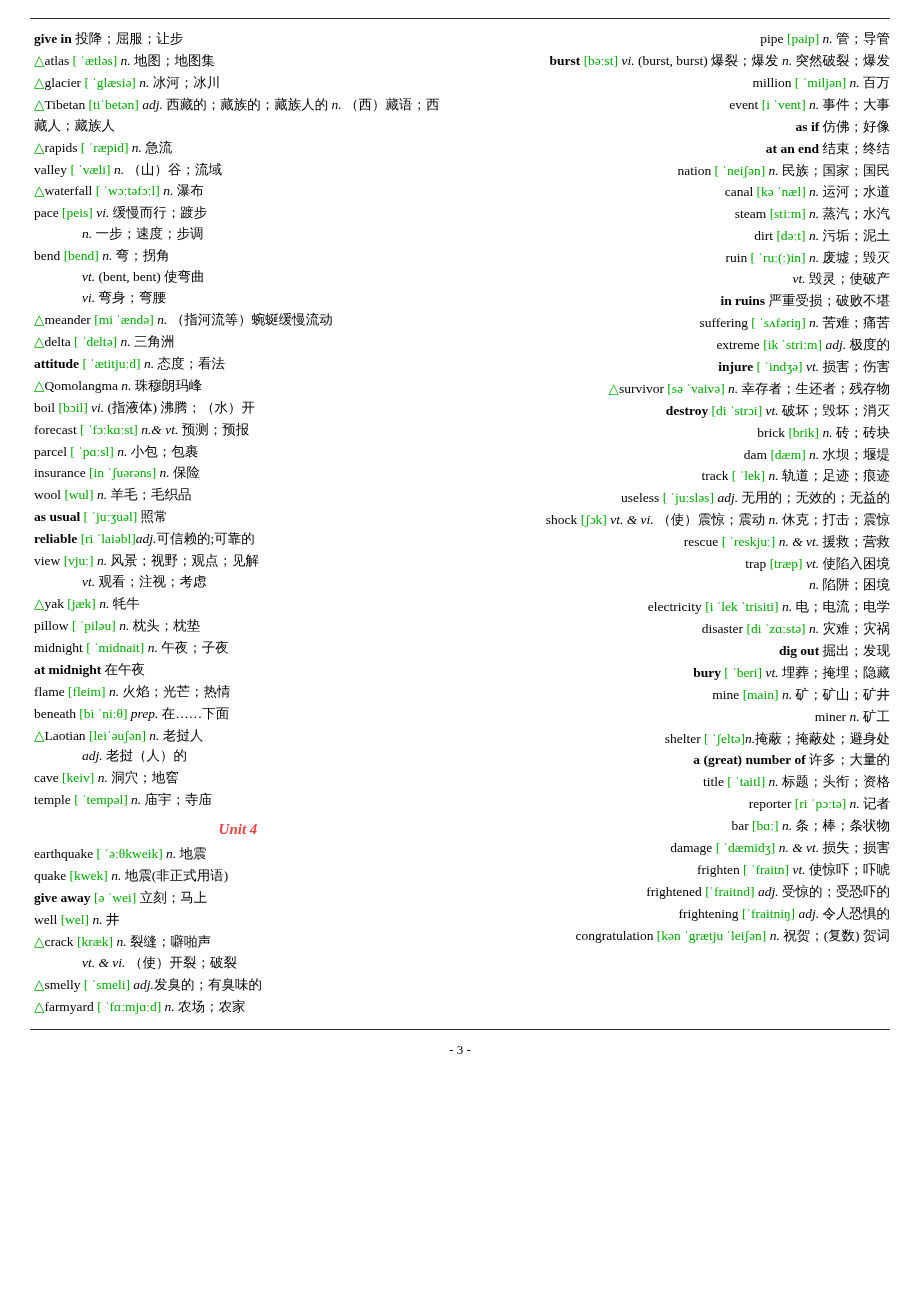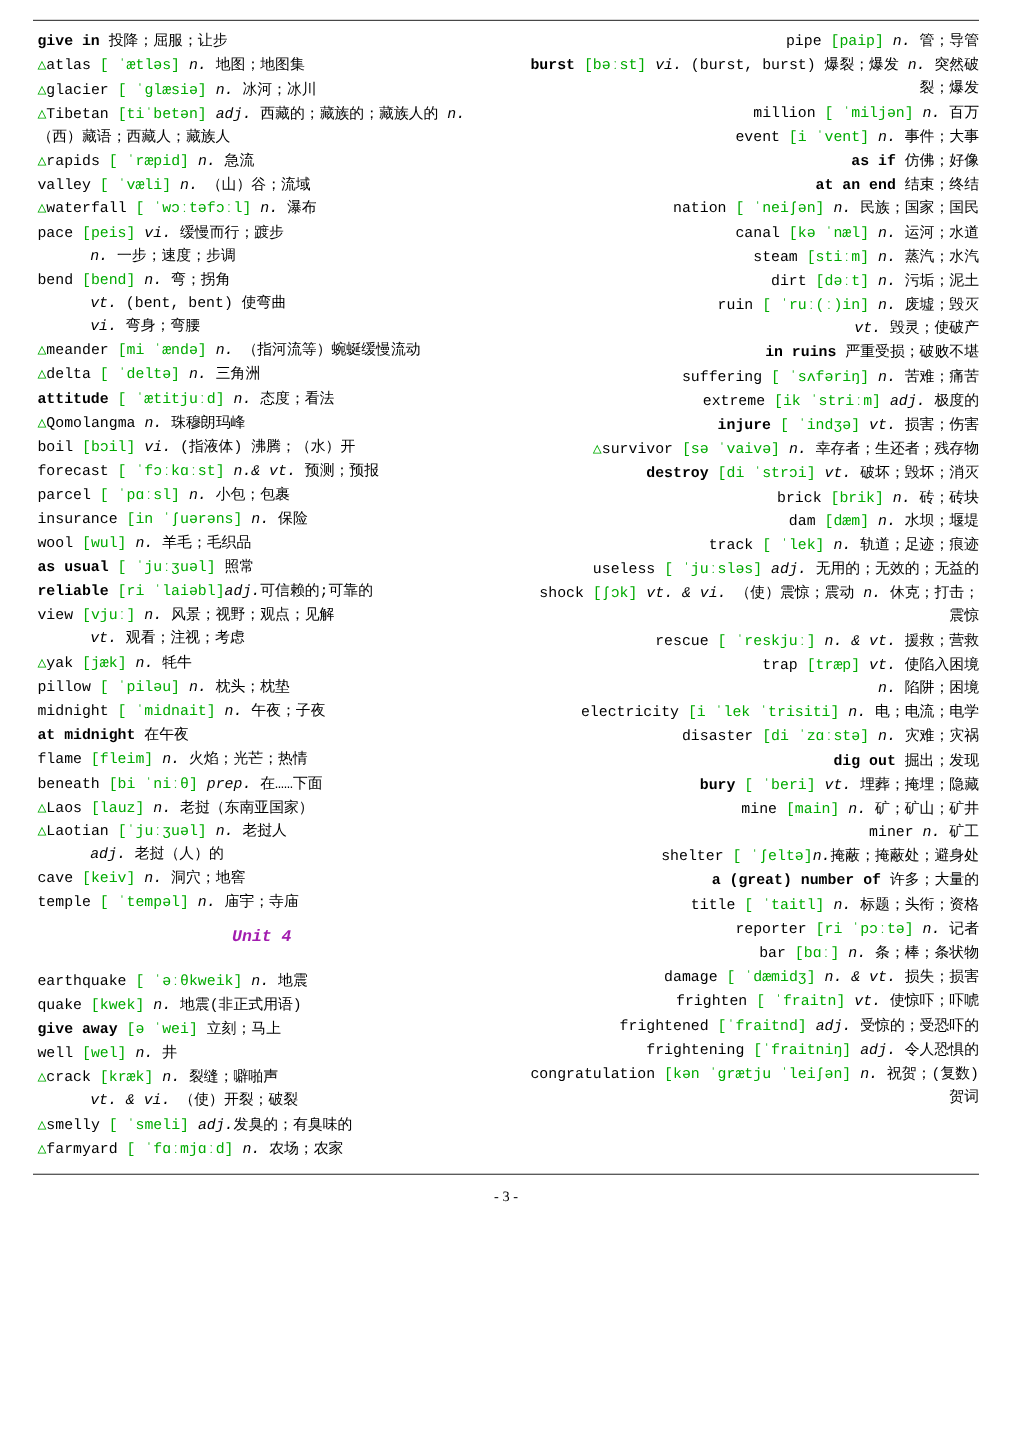--- a/index.html
+++ b/index.html
@@ -16,44 +16,43 @@
       border-top: 1.5px solid #333;
       margin-bottom: 10px;
     }
     .bottom-border {
       border-bottom: 1.5px solid #333;
       margin-top: 10px;
     }
     .content {
       display: flex;
       gap: 0;
-      font-family: Liberation Mono, monospace;
     }
     .col {
       width: 50%;
       padding-right: 18px;
       padding-left: 4px;
     }
     .col:last-child {
       padding-right: 0;
       padding-left: 18px;
       border-left: none;
       text-align: right;
     }
     .entry {
       line-height: 1.55;
       margin-bottom: 1px;
     }
     .unit-header {
       text-align: center;
-      color: #a21caf;
+      color: #ef4444;
       font-style: italic;
       font-weight: bold;
       font-size: 15px;
-      margin: 10px 0 23px 0;
+      margin: 10px 0 6px 0;
     }
     .page-number {
       text-align: center;
       margin-top: 12px;
       font-size: 13px;
     }
     .green { color: #00aa00; }
   </style>
 </head>
 <body>
@@ -143,24 +142,21 @@
     <div class="entry">
       <b>at midnight</b> 在午夜
     </div>
     <div class="entry">
       flame <span class="green">[fleim]</span> <i>n.</i> 火焰；光芒；热情
     </div>
     <div class="entry">
       beneath <span class="green">[bi ˈniːθ]</span> <i>prep.</i> 在……下面
     </div>
     <div class="entry">
-      <span class="green">△</span>Laos <span class="green">[lauz]</span> <i>n.</i> 老挝（东南亚国家）
-    </div>
-    <div class="entry">
-      <span class="green">△</span>Laotian <span class="green">[ˈjuːʒuəl]</span> <i>n.</i> 老挝人<br>
+      <span class="green">△</span>Laotian <span class="green">[leiˈəuʃən]</span> <i>n.</i> 老挝人<br>
       <span style="display:inline-block;padding-left:48px"><i>adj.</i> 老挝（人）的</span>
     </div>
     <div class="entry">
       cave <span class="green">[keiv]</span> <i>n.</i> 洞穴；地窖
     </div>
     <div class="entry">
       temple <span class="green">[ ˈtempəl]</span> <i>n.</i> 庙宇；寺庙
     </div>
 
     <div class="unit-header">

